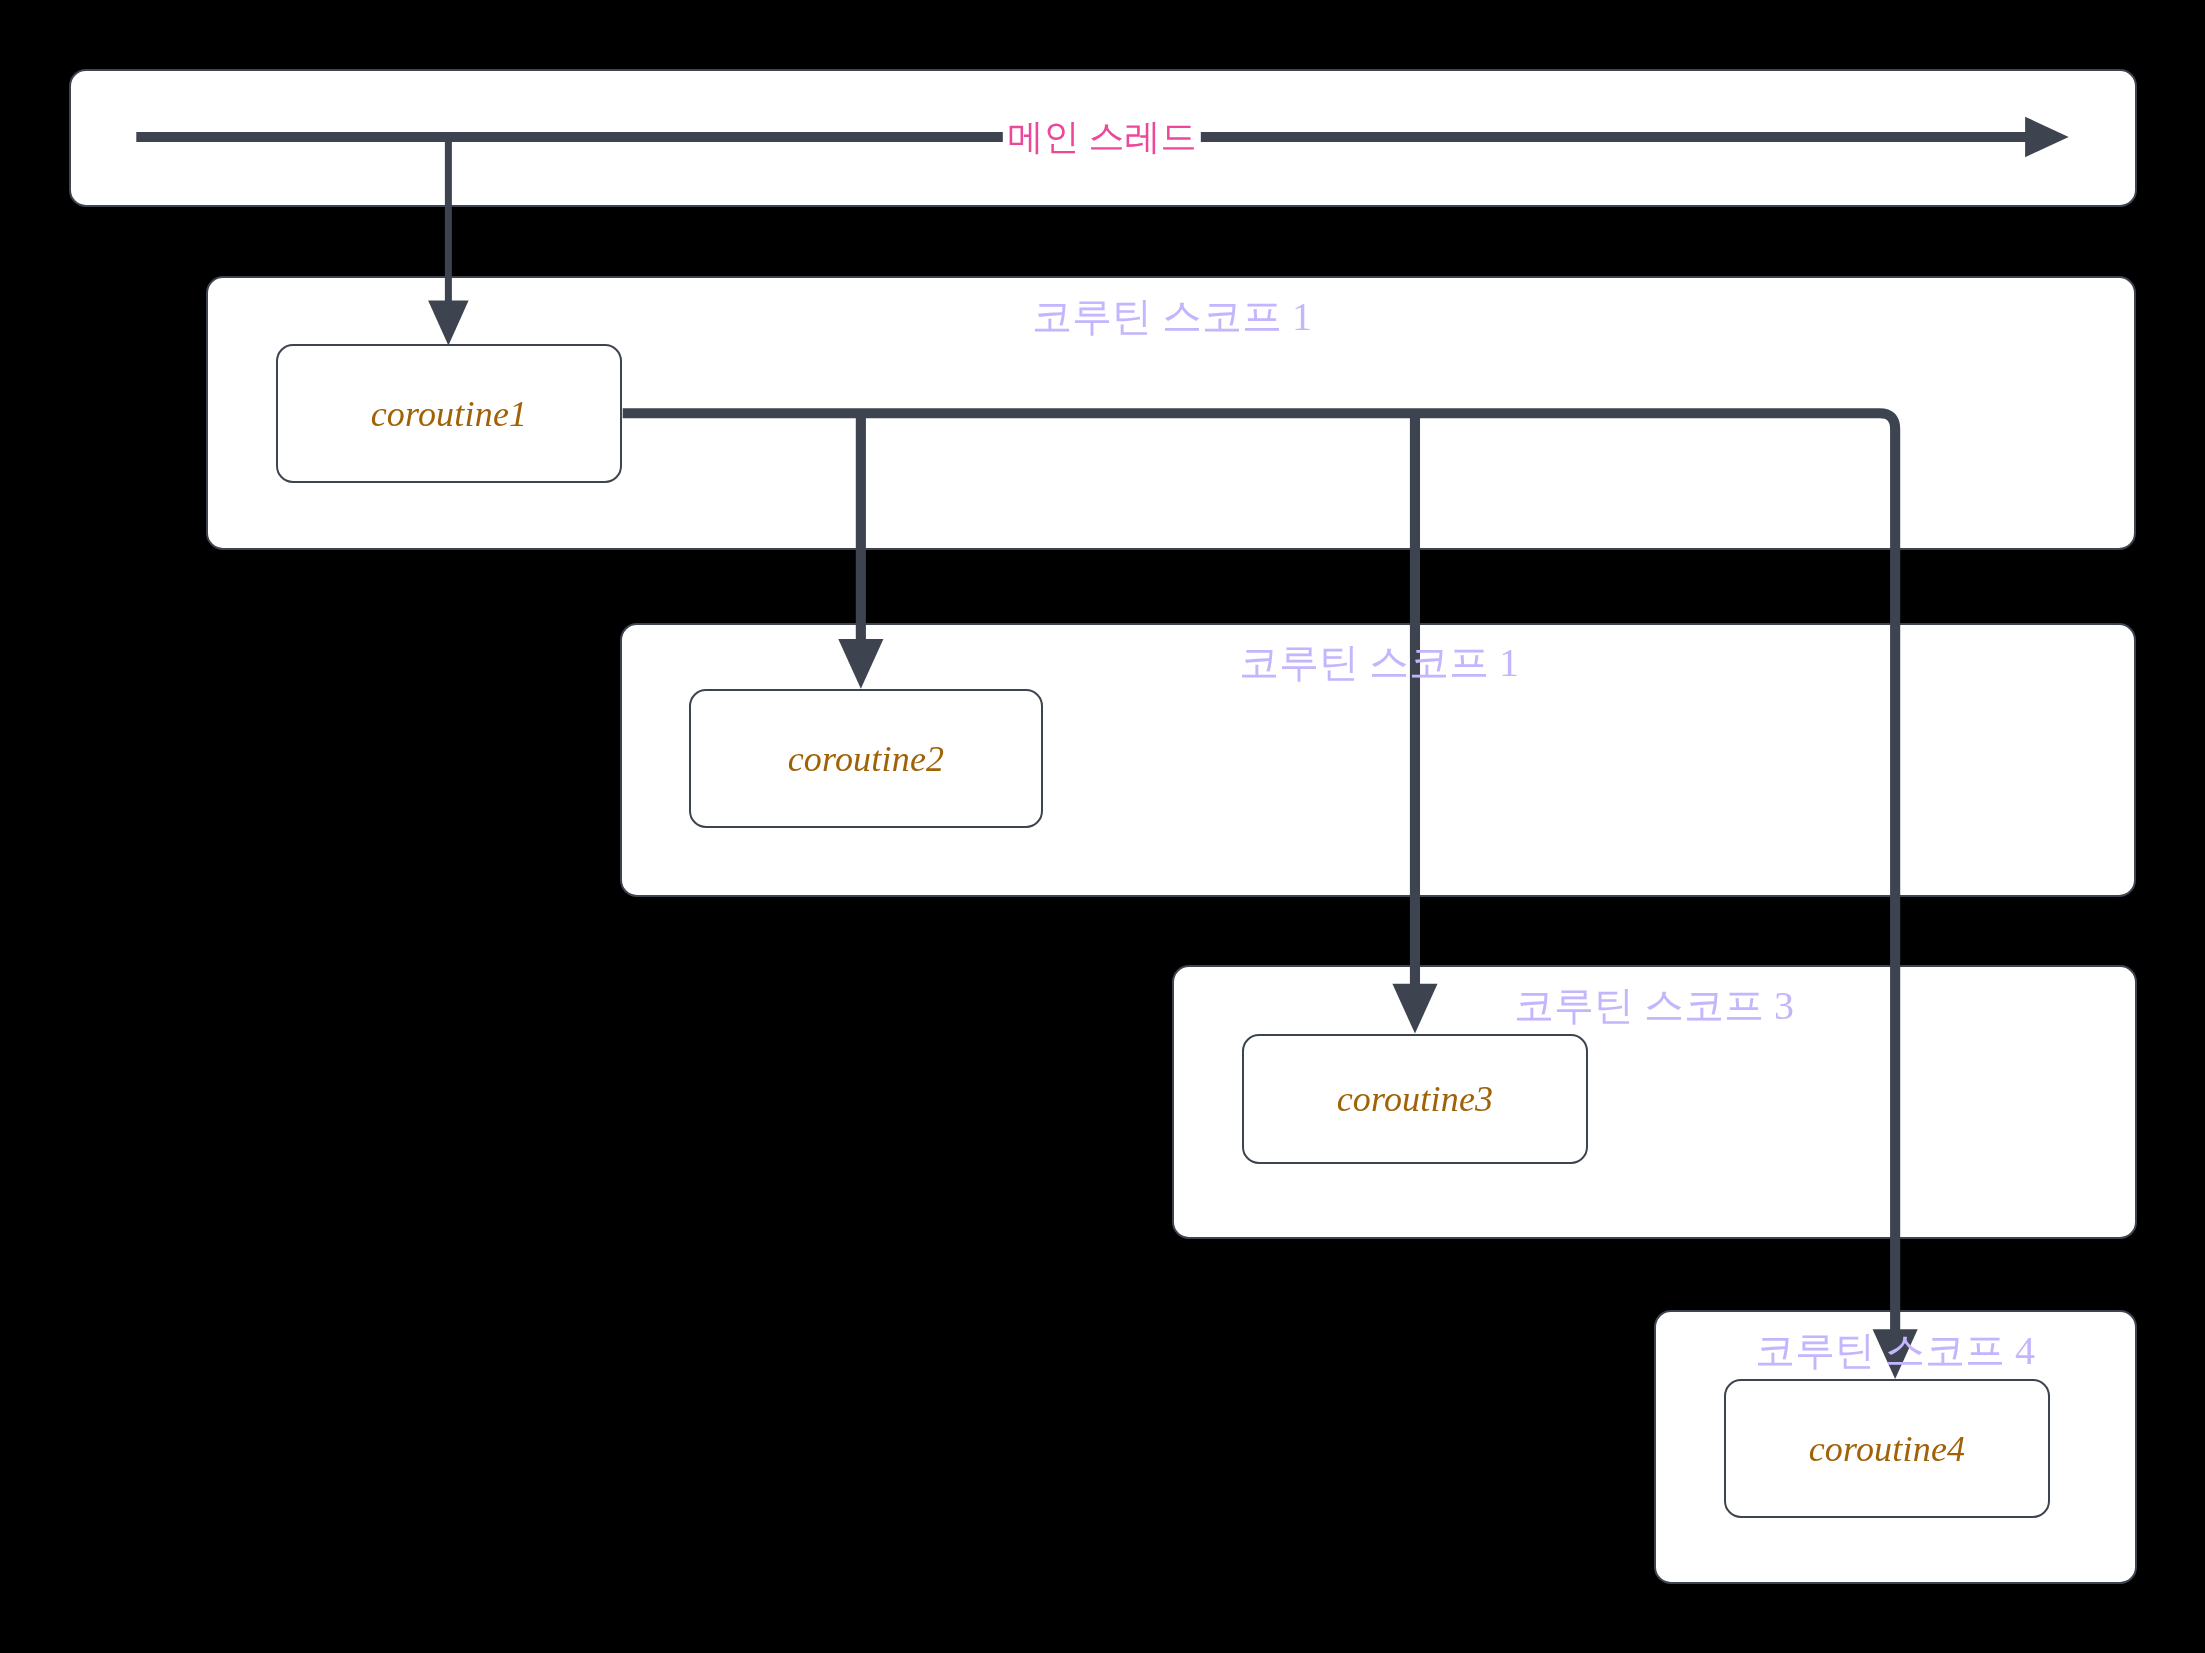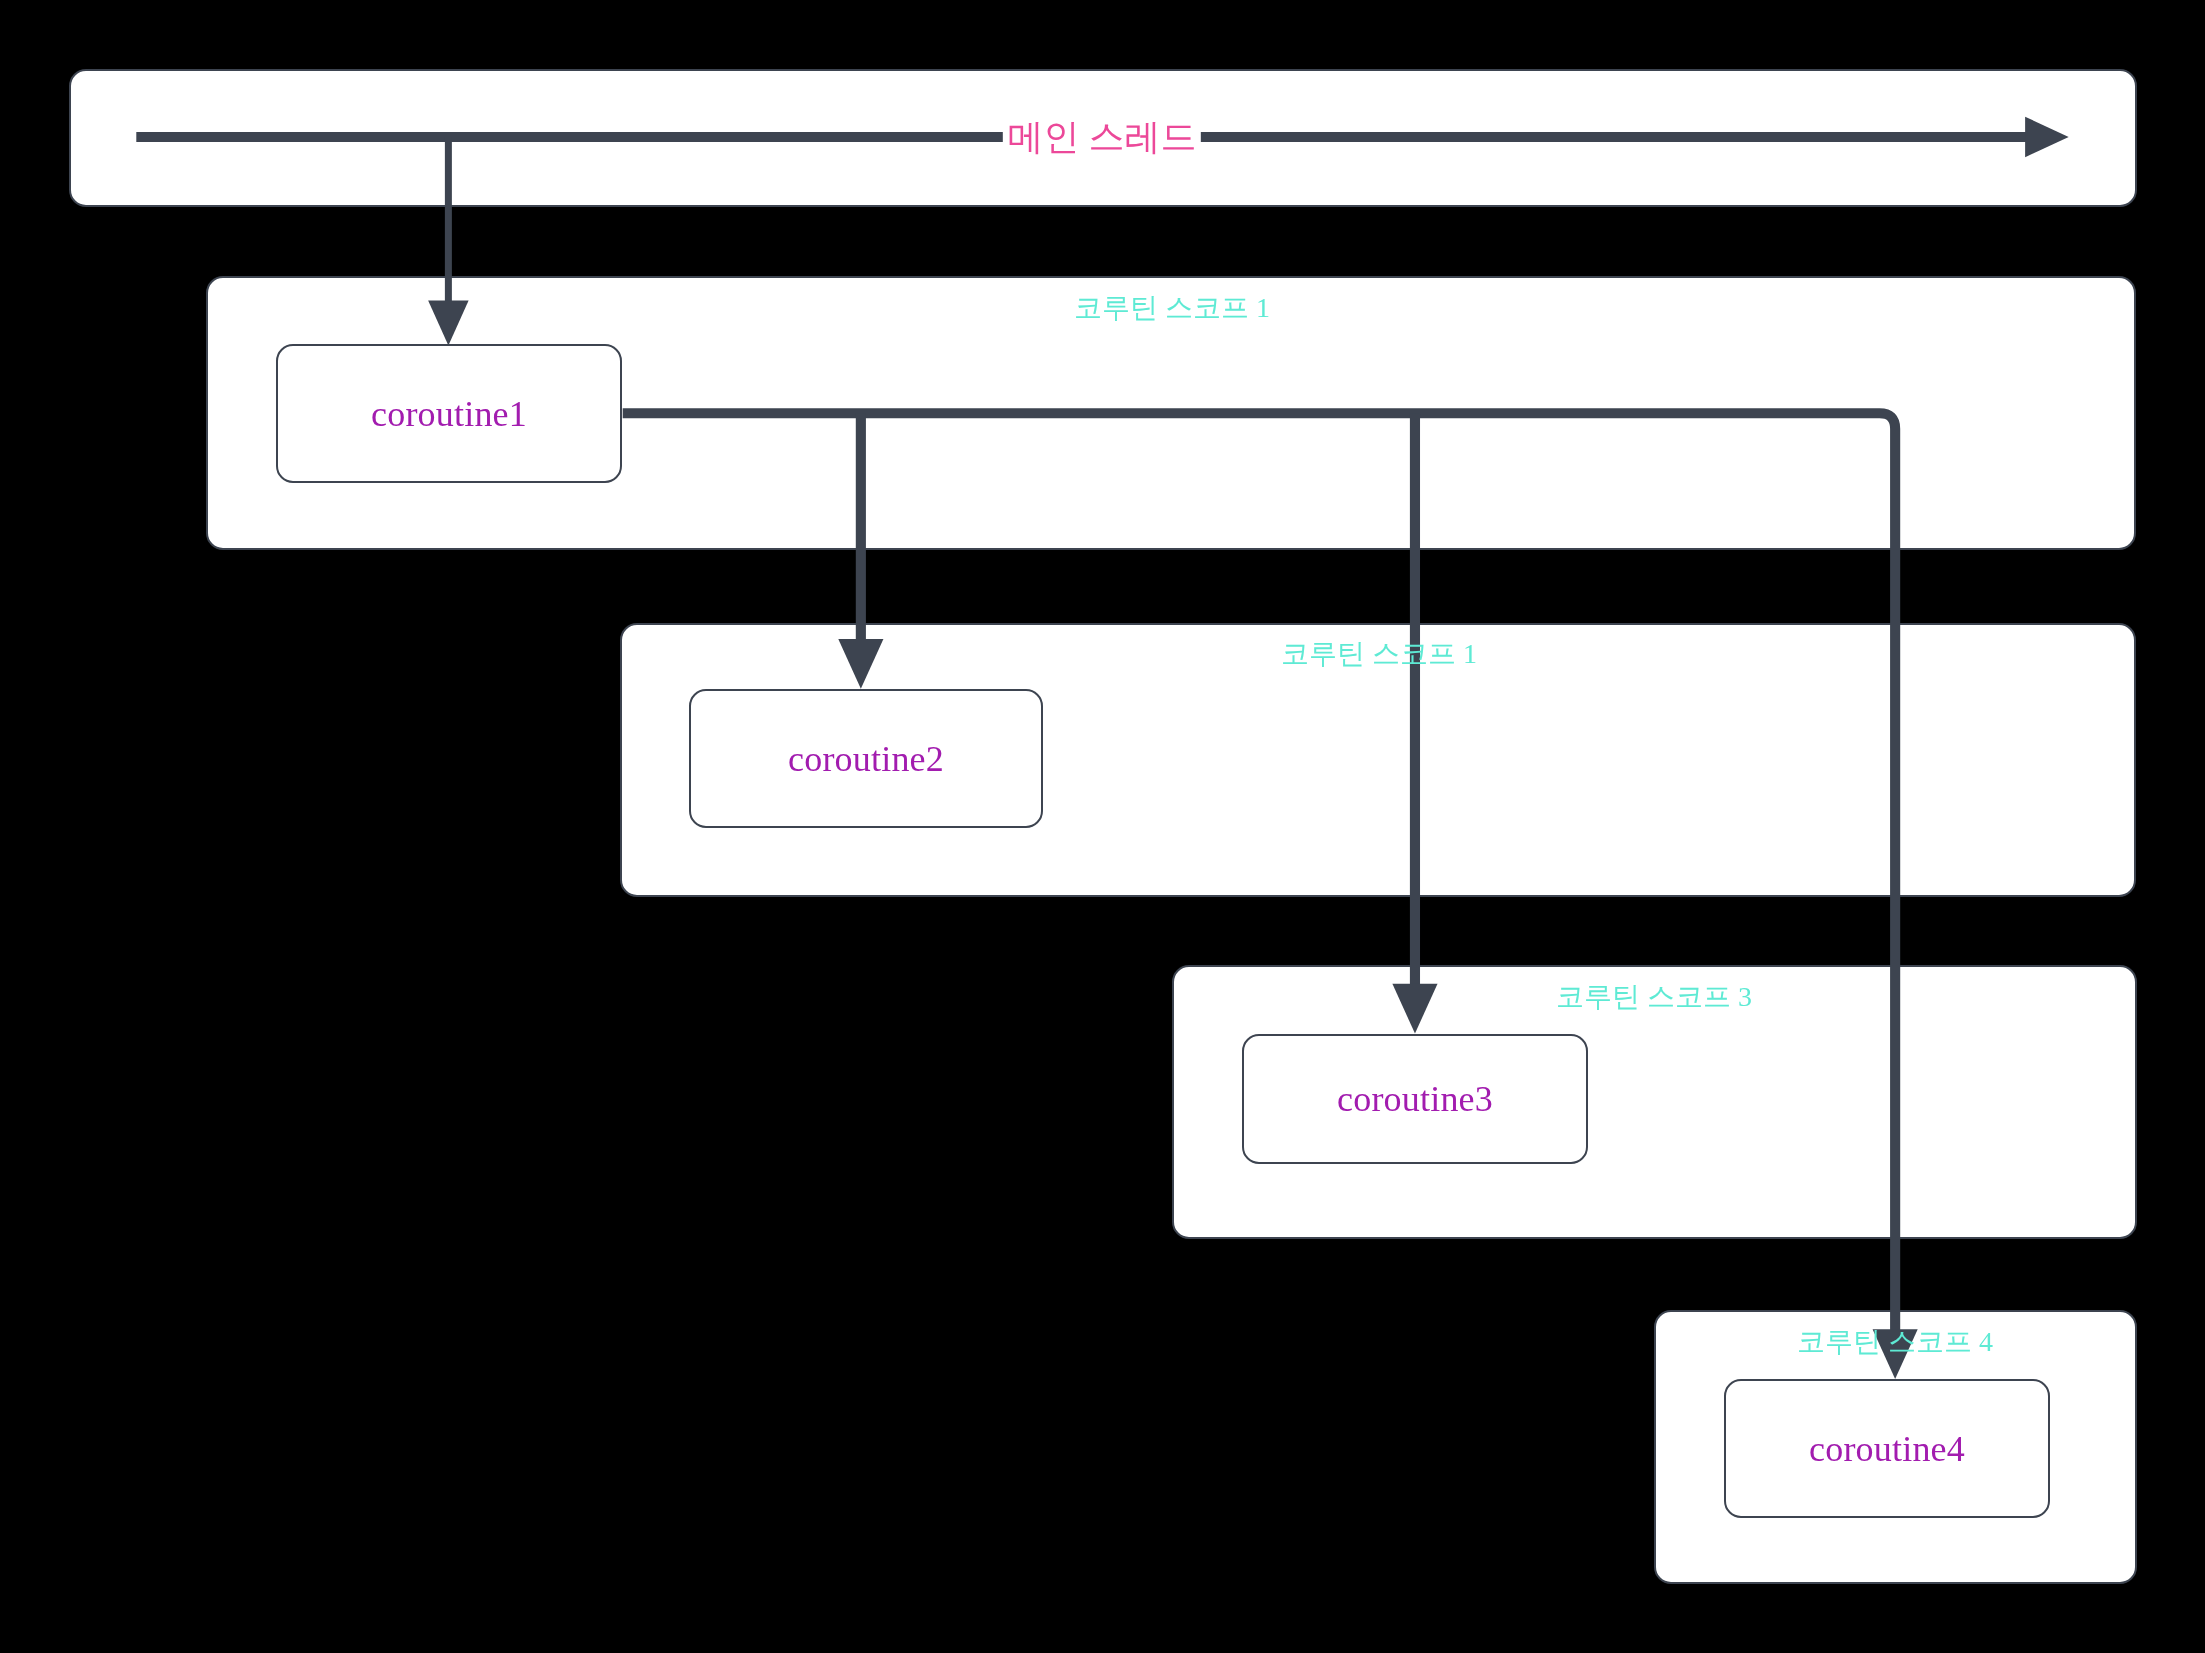--- a/index.html
+++ b/index.html
@@ -20,28 +20,29 @@
   .node{
     position:absolute;
     background:#ffffff;
     border:2.3px solid #3d4450;
     border-radius:17px;
     box-sizing:border-box;
     display:flex;align-items:center;justify-content:center;
   }
   .node-label{
     font-size:36px;
-    color:#a21caf;
+    color:#a16207;
     letter-spacing:0.2px;
     white-space:nowrap;
+    font-style:italic;
   }
   .scope-label{
     position:absolute;
-    font-size:28px;
-    color:#5eead4;
+    font-size:40px;
+    color:#c4b5fd;
     white-space:nowrap;
     text-align:left;
     transform:translateX(-50%);
   }
   .thread-label{
     position:absolute;
     font-size:36px;
     color:#ec4899;
     white-space:nowrap;
     transform:translate(-50%,-50%);

